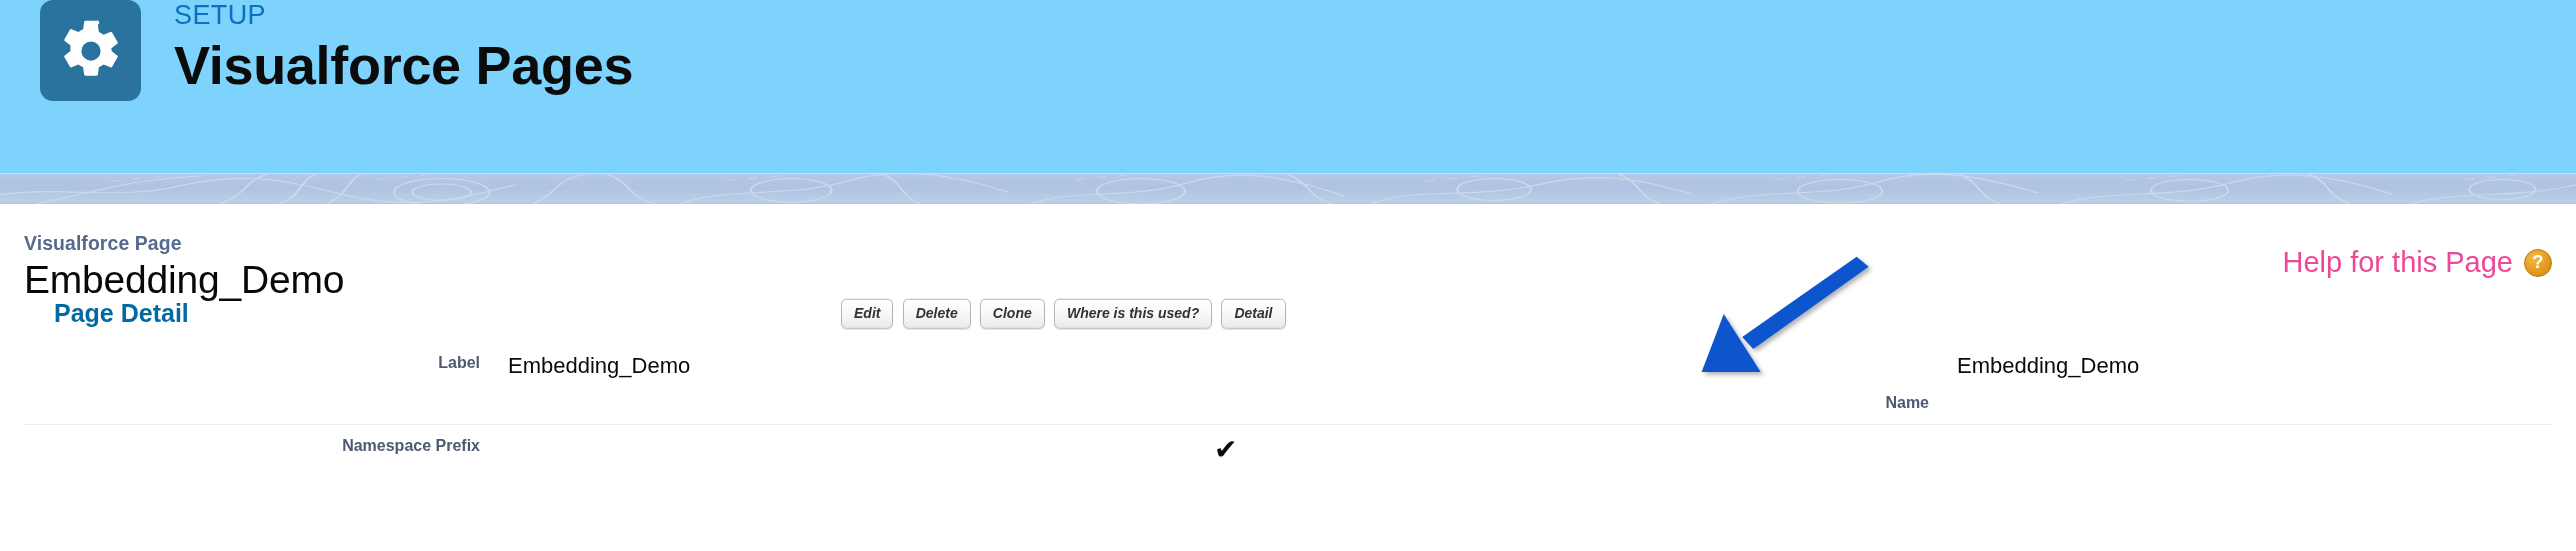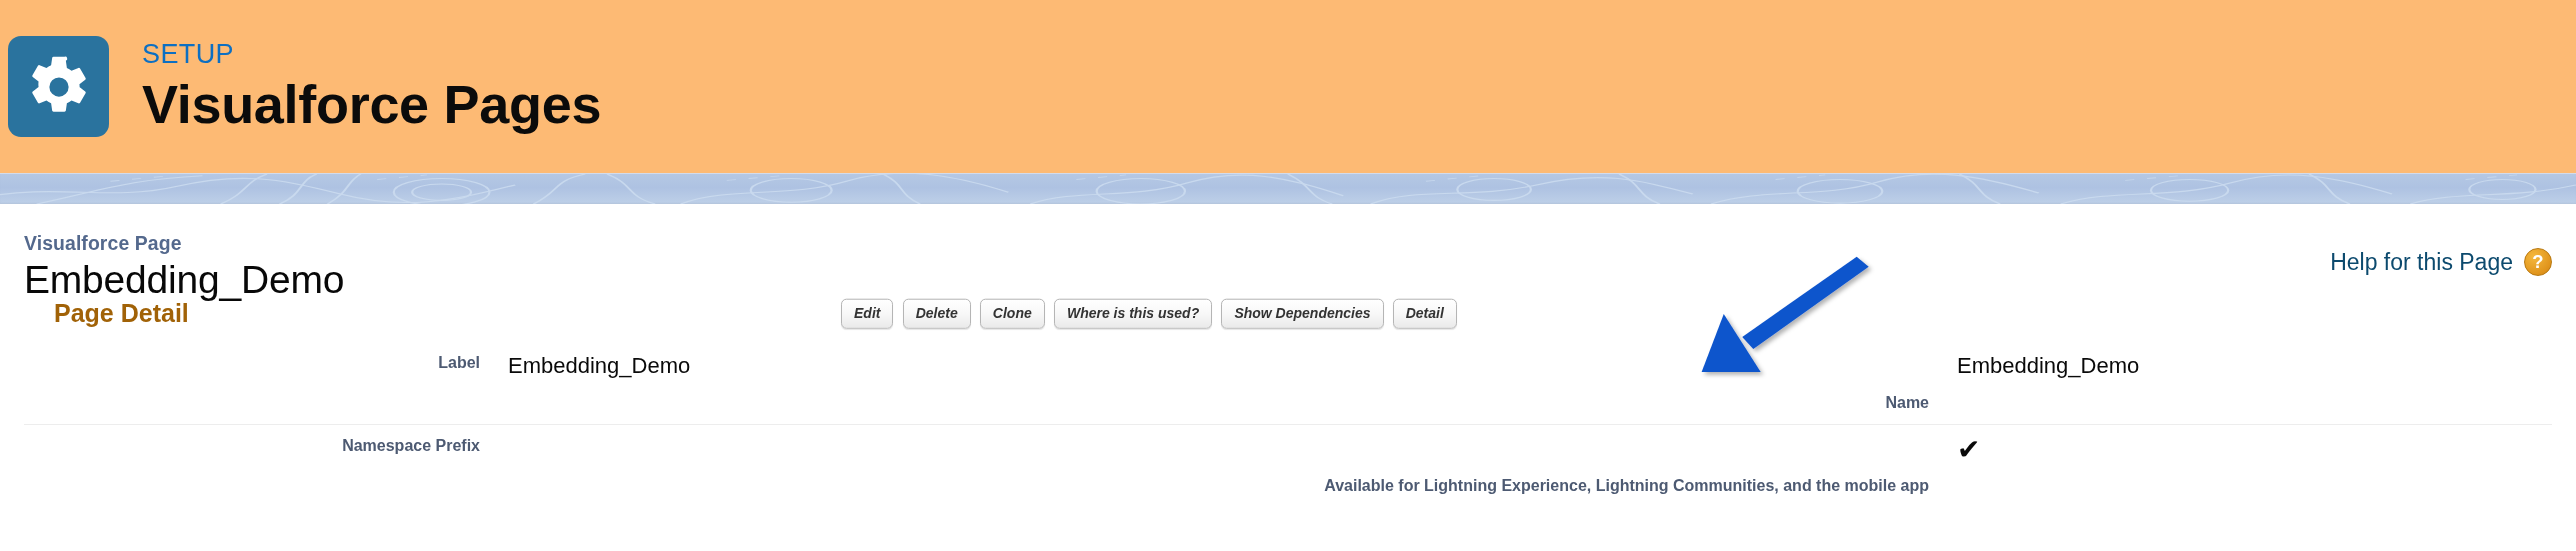--- a/index.html
+++ b/index.html
@@ -11,24 +11,24 @@
     width: 2576px;
     height: 552px;
     font-family: "Liberation Sans", sans-serif;
     overflow: hidden;
     position: relative;
   }
 
   
   .setup-header {
     height: 173px;
-    background: #fdba74;
-    display: flex;
-    align-items: center;
-    padding-left: 8px;
+    background: #7dd3fc;
+    display: flex;
+    align-items: flex-start;
+    padding-left: 40px;
     box-sizing: border-box;
     position: relative;
   }
   .setup-icon-tile {
     width: 101px;
     height: 101px;
     border-radius: 13px;
     background: #2a739e;
     display: flex;
     align-items: center;
@@ -105,22 +105,22 @@
   }
   .help-link-wrap {
     position: absolute;
     right: 0;
     top: 44px;
     display: flex;
     align-items: center;
     gap: 11px;
   }
   .help-link {
-    color: #0c4a6e;
-    font-size: 23px;
+    color: #ec4899;
+    font-size: 29px;
     text-decoration: none;
     line-height: 1;
   }
   .help-icon {
     width: 28px;
     height: 28px;
     border-radius: 50%;
     background: radial-gradient(circle at 35% 30%, #f5b83d 0%, #e0941c 70%, #c47d10 100%);
     border: 0.9px solid #b8780f;
     color: #ffffff;
@@ -136,21 +136,21 @@
   
   .detail-section-bar {
     position: relative;
     height: 57px;
     display: flex;
     align-items: center;
   }
   .detail-section-title {
     font-size: 25px;
     font-weight: 700;
-    color: #a16207;
+    color: #0369a1;
     margin-left: 30px;
     line-height: 1;
   }
   .button-row {
     position: absolute;
     left: 817px;
     top: 50%;
     transform: translateY(-50%);
     display: flex;
     gap: 9.2px;
@@ -298,21 +298,20 @@
   </div>
 
   <div class="detail-section-bar">
     <div class="detail-section-title">Page Detail</div>
 
     <div class="button-row">
       <button class="sf-button">Edit</button>
       <button class="sf-button">Delete</button>
       <button class="sf-button">Clone</button>
       <button class="sf-button">Where is this used?</button>
-      <button class="sf-button">Show Dependencies</button>
       <button class="sf-button">Detail</button>
     </div>
   </div>
 
   <div class="detail-rows">
 
     <div class="detail-row">
       <div class="field-col left">
         <div class="field-label">Label</div>
         <div class="field-value">Embedding_Demo</div>
@@ -322,21 +321,20 @@
         <div class="field-value">Embedding_Demo</div>
       </div>
     </div>
 
     <div class="detail-row no-rule">
       <div class="field-col left">
         <div class="field-label">Namespace Prefix</div>
         <div class="field-value"></div>
       </div>
       <div class="field-col right">
-        <div class="field-label">Available for Lightning Experience, Lightning Communities, and the mobile app</div>
         <div class="field-value">
           <span class="check-glyph">✔</span>
         </div>
       </div>
     </div>
 
   </div>
 </div>
 
 <div class="annotation-arrow">

